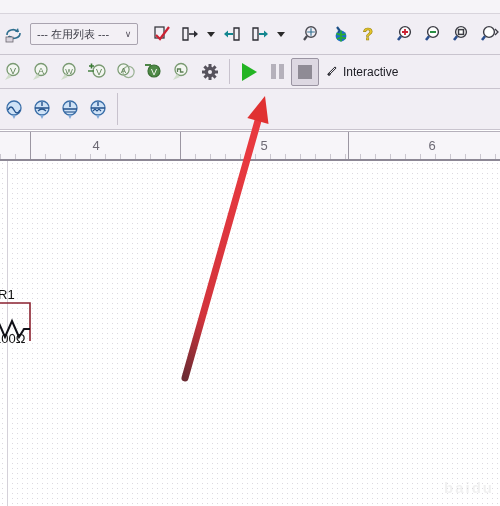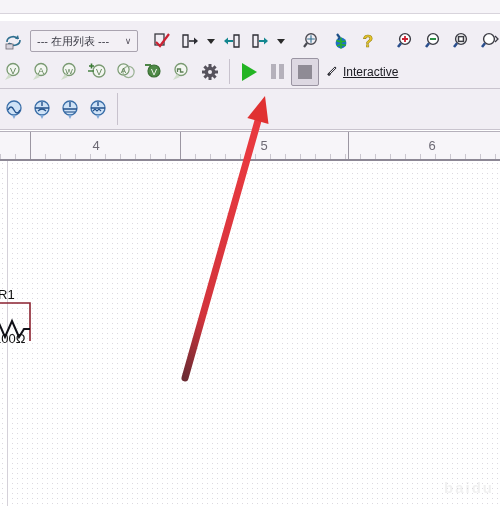--- a/index.html
+++ b/index.html
@@ -11,21 +11,21 @@
   }
   #app { position: relative; width: 500px; height: 506px; }
 
   
   .toolbar {
     position: absolute; left: 0;
     background: #f1eef4;
     border-bottom: 1px solid #c9c4ce;
     display: flex; align-items: center;
   }
-  #toolbar-row-1 { top: 21px; width: 500px; height: 41px; }
+  #toolbar-row-1 { top: 14px; width: 500px; height: 41px; }
   #toolbar-row-2 { top: 55px; width: 500px; height: 34px; }
   #toolbar-row-3 { top: 89px; width: 500px; height: 41px; }
   .topstrip {
     position: absolute; top: 0; left: 0; width: 500px; height: 14px;
     background: #f6f4f8; border-bottom: 1px solid #d8d4dc;
   }
   .tgroup { display: flex; align-items: center; height: 100%; }
   .sep {
     width: 1px; align-self: stretch; margin: 4px 5px;
     background: #c8c2cd;
@@ -74,21 +74,20 @@
   }
   .pause-ico { display: flex; gap: 3px; }
   .pause-ico span {
     display: block; width: 5px; height: 15px; background: #b5b1bb;
   }
   .stop-ico { width: 14px; height: 14px; background: #8f8b95; }
   .interactive-lbl {
     display: flex; align-items: flex-start; gap: 4px;
     margin-left: 8px; font-size: 12px; color: #1b1b22;
     white-space: nowrap;
-    text-decoration: underline;
   }
 
   
   #ruler-h {
     position: absolute; top: 131px; left: 0; width: 500px; height: 30px;
     background: #f7f5f9; border-bottom: 2px solid #8d8895;
     border-top: 1px solid #b5b0bb;
     overflow: hidden;
   }
   #ruler-h .rtick {

